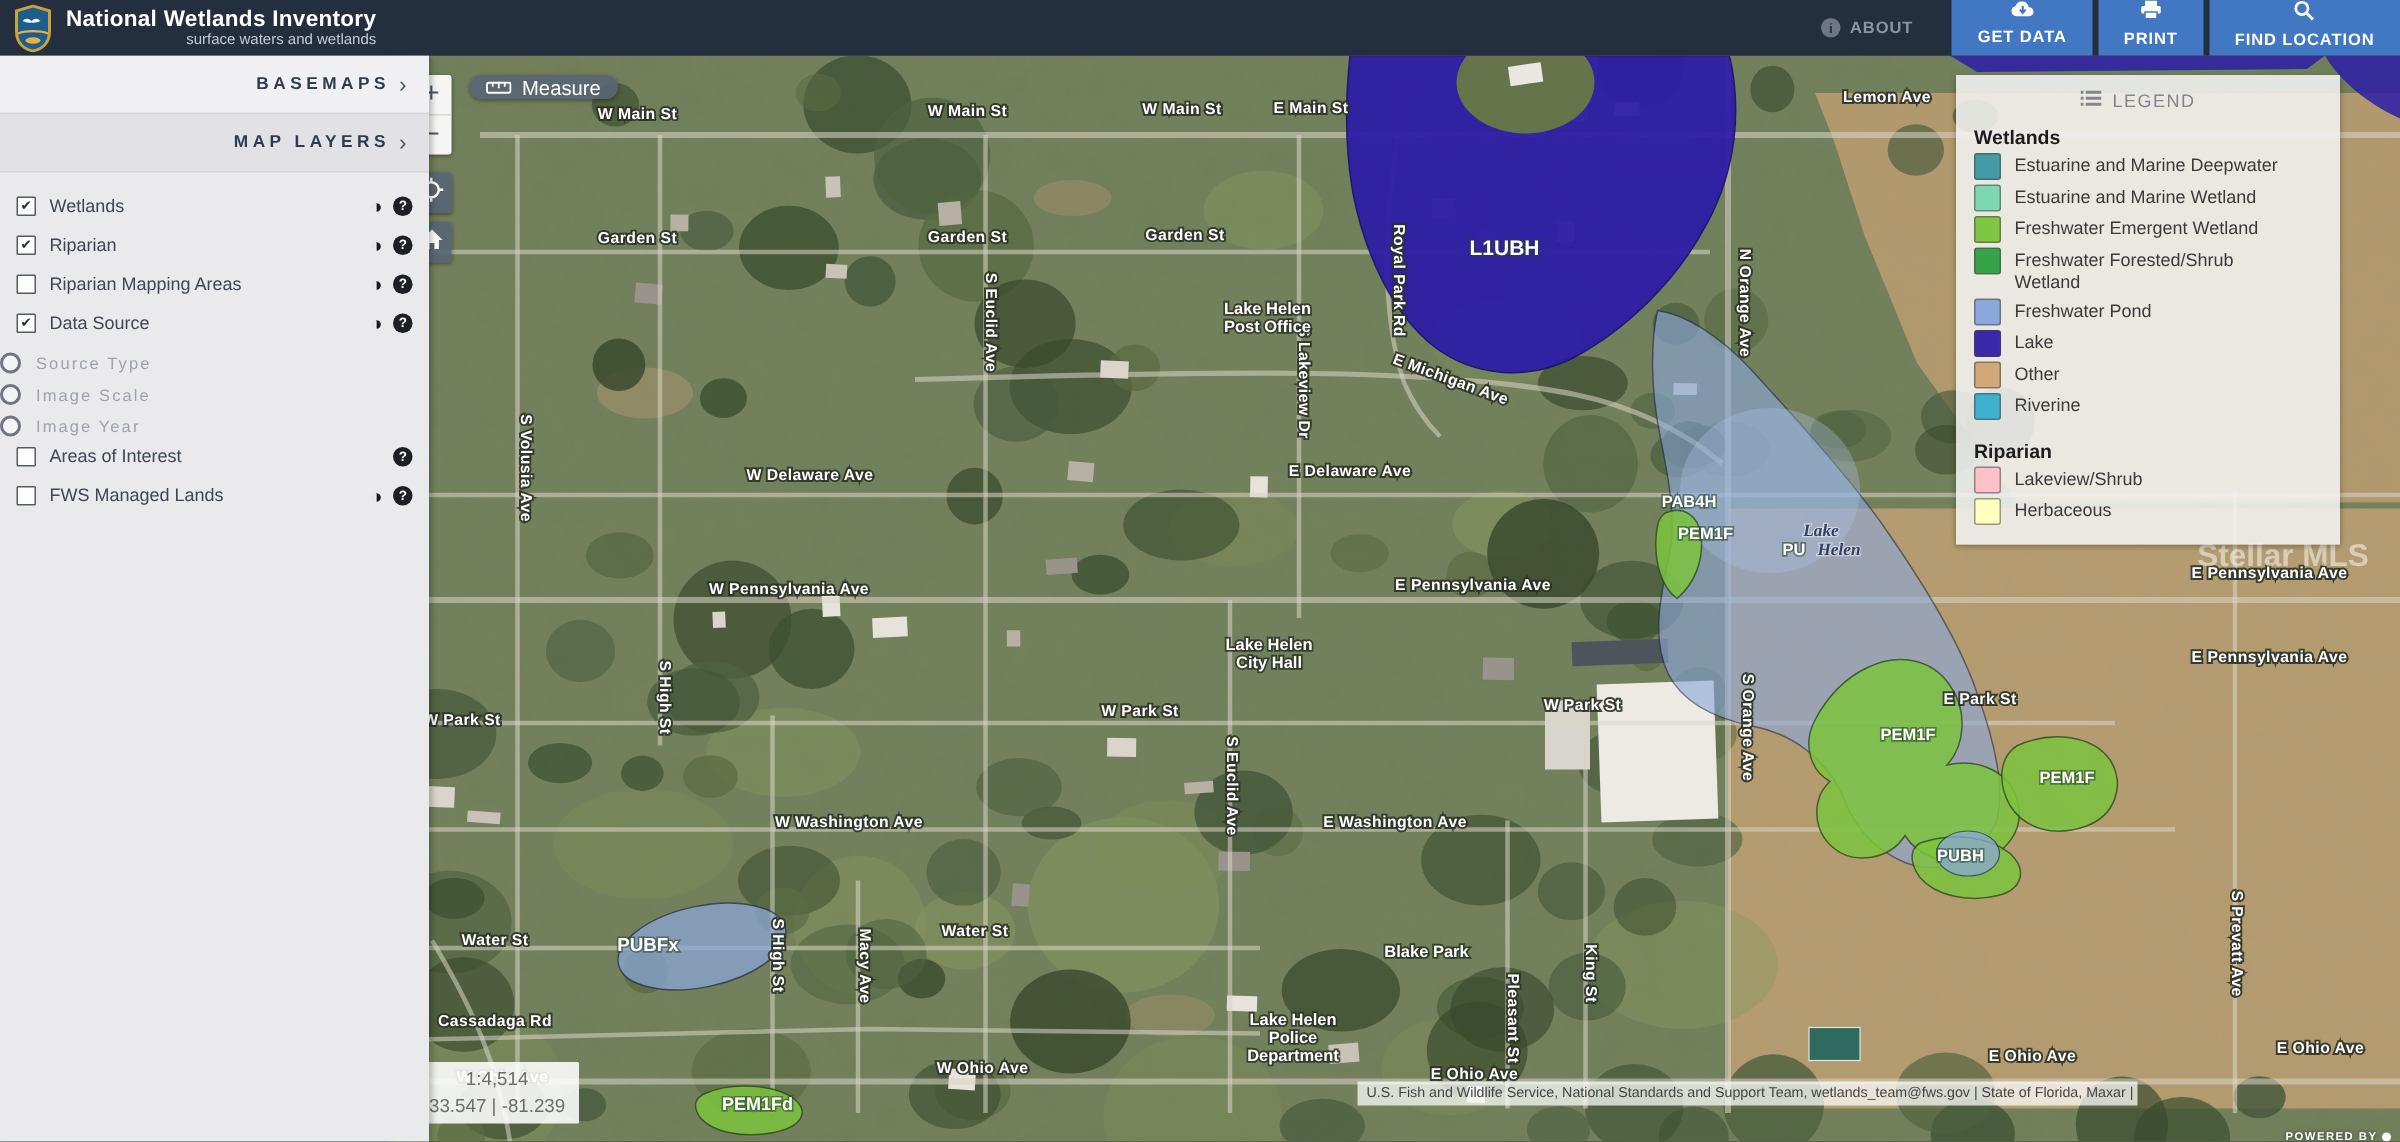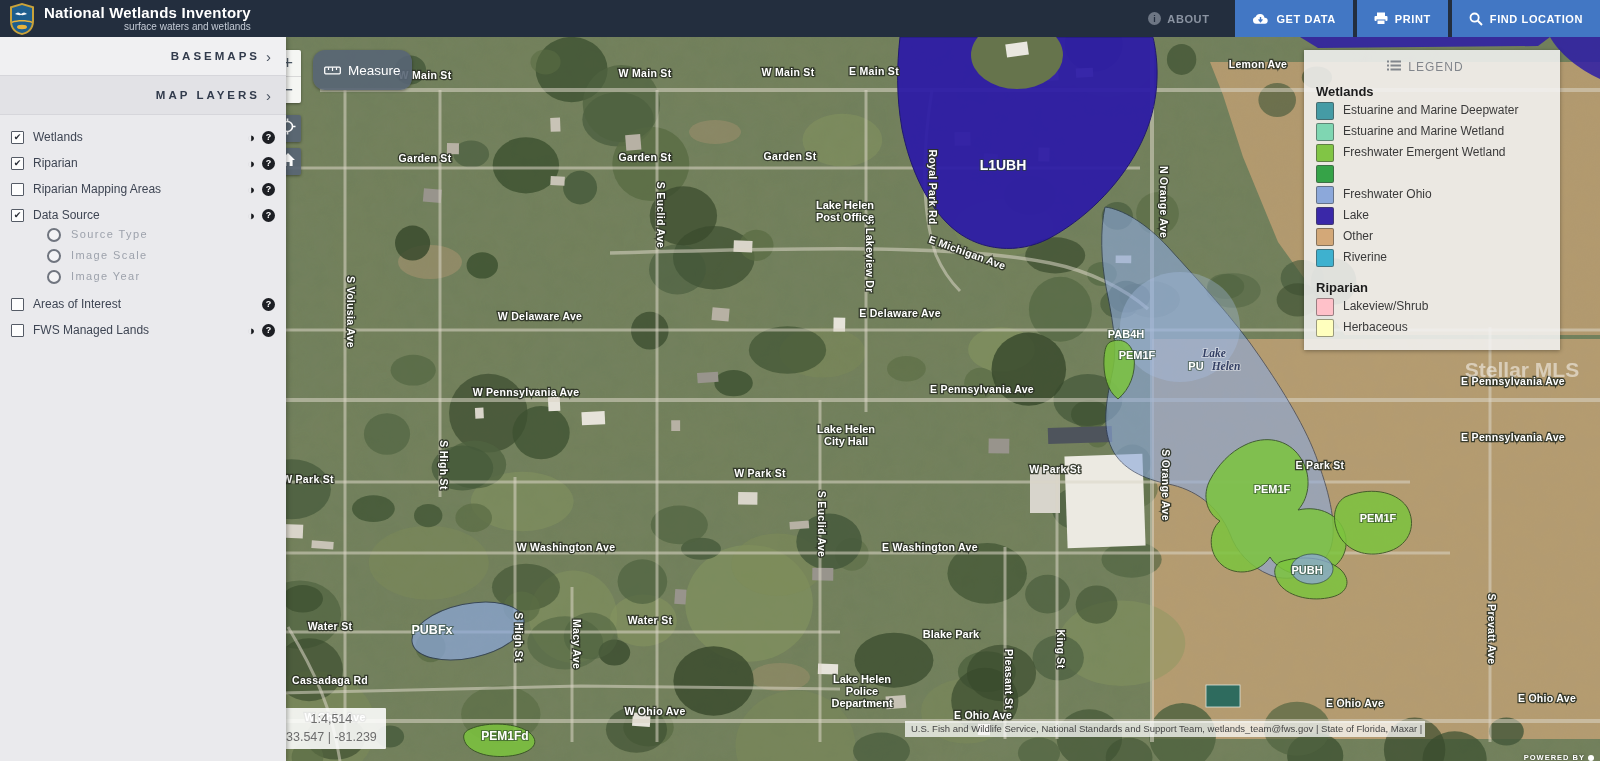--- a/index.html
+++ b/index.html
@@ -10,42 +10,42 @@
   .logo-wrap{margin-left:9px;width:26px;height:32px;flex:0 0 26px;}
   .title-block{margin-left:9px;line-height:1.05;text-align:right;}
   .app-title{font-size:15px;font-weight:bold;letter-spacing:.2px;}
   .app-subtitle{font-size:10px;color:#c4cbd6;margin-top:1px;}
   .header-spacer{flex:1;}
   .about-btn{display:flex;align-items:center;gap:6px;color:#8b94a2;font-size:11px;
     font-weight:bold;letter-spacing:.6px;margin-right:22px;cursor:pointer;}
   .about-ico{width:13px;height:13px;border-radius:50%;background:#6d7684;color:#232e3e;
     font-size:9px;font-weight:bold;display:flex;align-items:center;justify-content:center;}
   .hbtn{height:37px;display:flex;align-items:center;gap:7px;background:#4277c4;color:#fff;
-    font-size:11px;font-weight:bold;letter-spacing:.6px;padding:0 17px;margin-left:4px;cursor:pointer;}
+    font-size:11px;font-weight:bold;letter-spacing:.6px;padding:0 17px;margin-left:4px;cursor:pointer;flex-direction:column;}
   .hbtn svg{display:block;}
   
   .sidebar{position:absolute;left:0;top:37px;width:286px;bottom:0;background:#eaeaed;z-index:40;
     box-shadow:2px 0 4px rgba(0,0,0,.25);}
   .side-head{height:38px;display:flex;align-items:center;justify-content:flex-end;
     padding-right:12px;font-size:11.5px;font-weight:bold;letter-spacing:3px;color:#323b4c;
     cursor:pointer;border-bottom:1px solid #d6d6db;}
   .side-head.basemaps{background:#f0f0f2;}
   .side-head.maplayers{background:#e2e2e6;}
   .side-head .chev{font-size:15px;margin-left:6px;font-weight:normal;color:#495260;}
   .layer-list{padding-top:9px;}
   .layer-row{height:26px;display:flex;align-items:center;padding:0 11px;font-size:12px;
     color:#3e4553;cursor:pointer;}
   .cb{width:11px;height:11px;border:1px solid #555b66;border-radius:1px;margin-right:9px;
     display:flex;align-items:center;justify-content:center;font-size:9px;color:#2b2f38;background:#fdfdfd;}
   .row-label{flex:0 1 auto;}
   .row-sp{flex:1;}
   .ico-contrast{font-size:13px;color:#17191d;margin-left:7px;line-height:1;}
   .ico-help{width:13px;height:13px;border-radius:50%;background:#1d1f24;color:#fff;font-size:9px;
     font-weight:bold;display:flex;align-items:center;justify-content:center;margin-left:7px;}
-  .radio-row{height:21px;display:flex;align-items:flex-start;padding-left:47px;font-size:11px;
+  .radio-row{height:21px;display:flex;align-items:flex-end;font-size:11px;
     color:#9da2ac;letter-spacing:1.4px;cursor:pointer;}
   .radio-dot{width:10px;height:10px;border:2px solid #70757f;border-radius:50%;margin-right:10px;
     background:#f4f4f6;flex:0 0 10px;}
   
   .map-area{position:absolute;left:260px;top:37px;width:1340px;height:724px;overflow:hidden;background:#72805a;}
   .map-area svg.basemap{position:absolute;left:0;top:0;}
   svg text{user-select:none;}
   .street{font-family:"Liberation Sans",sans-serif;font-size:10.5px;font-weight:bold;fill:#ffffff;
     stroke:rgba(44,50,38,.9);stroke-width:2.6px;paint-order:stroke;text-anchor:middle;letter-spacing:.3px;}
   .place{font-family:"Liberation Sans",sans-serif;font-size:11px;font-weight:bold;fill:#ffffff;
@@ -58,21 +58,21 @@
     fill:rgba(255,255,255,.5);text-anchor:middle;}
   
   .zoom-ctl{position:absolute;left:14px;top:13px;width:27px;background:rgba(255,255,255,.93);
     border-radius:2px;box-shadow:0 1px 3px rgba(0,0,0,.4);z-index:20;}
   .zoom-btn{height:26px;display:flex;align-items:center;justify-content:center;font-size:19px;
     color:#4a5663;cursor:pointer;}
   .zoom-btn:first-child{border-bottom:1px solid #d8d8d8;}
   .sq-btn{position:absolute;left:14px;width:27px;height:27px;background:rgba(88,101,116,.92);
     border-radius:2px;display:flex;align-items:center;justify-content:center;cursor:pointer;
     box-shadow:0 1px 3px rgba(0,0,0,.4);z-index:20;}
-  .measure-btn{position:absolute;left:53px;top:13px;height:40px;background:rgba(88,101,116,.9);
+  .measure-btn{position:absolute;left:53px;top:13px;height:16px;background:rgba(88,101,116,.9);
     border-radius:12px;display:flex;align-items:center;gap:7px;padding:0 11px;color:#fff;
     font-size:13.5px;cursor:pointer;box-shadow:0 1px 3px rgba(0,0,0,.4);z-index:20;}
   
   .legend{position:absolute;right:40px;top:13px;width:219px;background:rgba(244,244,244,.87);
     box-shadow:0 1px 4px rgba(0,0,0,.35);padding:7px 25px 10px 12px;z-index:20;}
   .legend-head{display:flex;align-items:center;justify-content:center;gap:7px;color:#82868c;
     font-size:12px;letter-spacing:1px;padding:3px 0 7px;}
   .legend-heading{font-size:13px;font-weight:bold;color:#1c1c1c;margin:3px 0 2px;}
   .legend-heading.second{margin-top:13px;}
   .legend-item{display:flex;gap:9px;margin:3px 0;align-items:flex-start;}
@@ -550,24 +550,25 @@
         <div class="legend-item">
           <span class="sw" style="background: rgb(127, 214, 178);"></span>
           <span class="lb">Estuarine and Marine Wetland</span>
         </div>
         <div class="legend-item">
           <span class="sw" style="background: rgb(129, 197, 69);"></span>
           <span class="lb">Freshwater Emergent Wetland</span>
         </div>
         <div class="legend-item">
           <span class="sw" style="background: rgb(54, 163, 72);"></span>
+          <span class="lb">Freshwater Forested/Shrub Wetland</span>
         </div>
         <div class="legend-item">
           <span class="sw" style="background: rgb(140, 168, 218);"></span>
-          <span class="lb">Freshwater Ohio</span>
+          <span class="lb">Freshwater Pond</span>
         </div>
         <div class="legend-item">
           <span class="sw" style="background: rgb(58, 40, 168);"></span>
           <span class="lb">Lake</span>
         </div>
         <div class="legend-item">
           <span class="sw" style="background: rgb(211, 168, 120);"></span>
           <span class="lb">Other</span>
         </div>
         <div class="legend-item">

